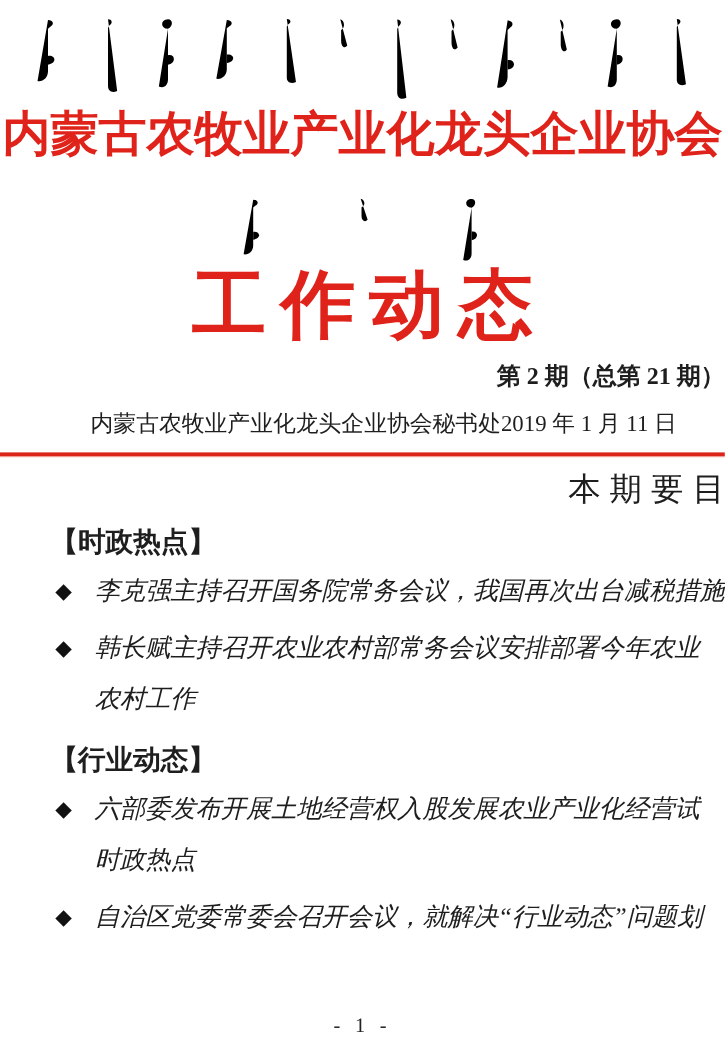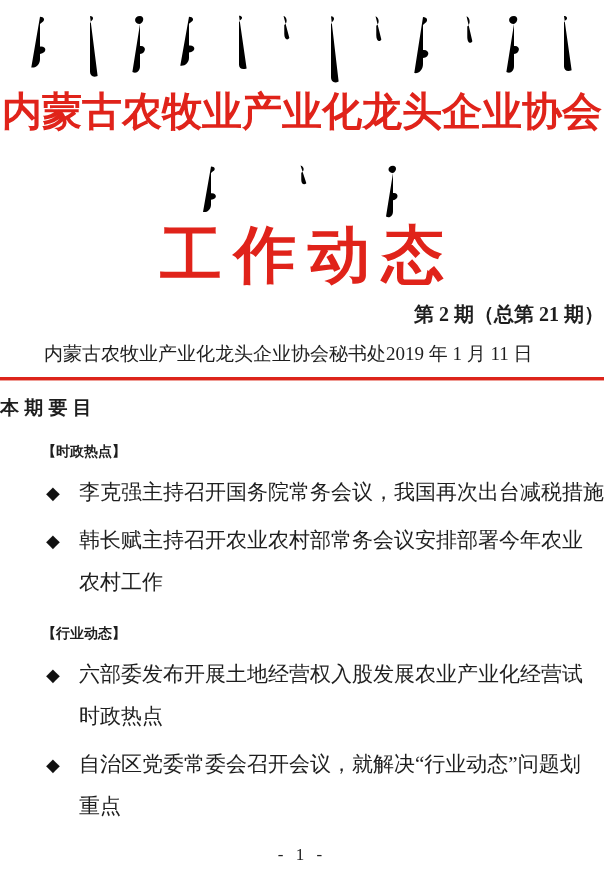--- a/index.html
+++ b/index.html
@@ -39,54 +39,54 @@
     font-size: 62px; line-height: 66px;
     letter-spacing: 12px; padding-left: 12px;
     font-family: "Liberation Serif", "DejaVu Serif", serif;
     white-space: nowrap;
   }
   .issue-line {
     margin-top: 13px; text-align: right;
     font-weight: bold; font-size: 20px; line-height: 26px;
   }
   .pub-line {
-    display: flex; justify-content: flex-start;
+    display: flex; justify-content: flex-end;
     padding: 0 40px 0 44px;
     margin-top: 15px; font-size: 19px; line-height: 24px;
   }
   .red-rule {
     margin-top: 11px; height: 2px;
     border-top: 3px solid #dd241b;
     border-bottom: 1px solid #ef9d96;
   }
 
   
   .toc-heading {
-    margin: 14px 0 0 0; text-align: left;
+    margin: 14px 0 0 0; text-align: right;
     font-family: "Liberation Sans", "DejaVu Sans", sans-serif;
-    font-weight: bold; font-size: 19px; line-height: 26px;
+    font-weight: normal; font-size: 27px; line-height: 26px;
     white-space: pre;
   }
   .section-title {
     margin: 16px 0 0 42px;
     font-family: "Liberation Sans", "DejaVu Sans", sans-serif;
-    font-weight: bold; font-size: 14px; line-height: 28px;
+    font-weight: bold; font-size: 23px; line-height: 28px;
   }
   .toc-item {
     position: relative;
     margin: 6px 38px 0 46px;
     padding-left: 33px;
     font-size: 21px; line-height: 42px;
   }
   .toc-item .bullet {
     position: absolute; left: 0; top: 1px;
     font-family: "DejaVu Sans", sans-serif;
     font-size: 18px; color: #111;
   }
-  .toc-item .line { white-space: nowrap; }
+  .toc-item .line { white-space: nowrap; font-style: italic; }
 
   .page-number {
     position: absolute; bottom: 11px; left: 0;
     width: 100%; text-align: center;
     font-size: 17px; letter-spacing: 4px; color: #222;
   }
 </style>
 </head>
 <body>
 
@@ -201,19 +201,18 @@
 
     <div class="toc-item">
       <span class="bullet">◆</span>
       <div class="line">六部委发布开展土地经营权入股发展农业产业化经营试</div>
       <div class="line">时政热点</div>
     </div>
 
     <div class="toc-item">
       <span class="bullet">◆</span>
       <div class="line">自治区党委常委会召开会议，就解决“行业动态”问题划</div>
-      <div class="line">重点</div>
     </div>
   </main>
 
   <div class="page-number">- 1 -</div>
 
 </div>
 
 </body></html>

